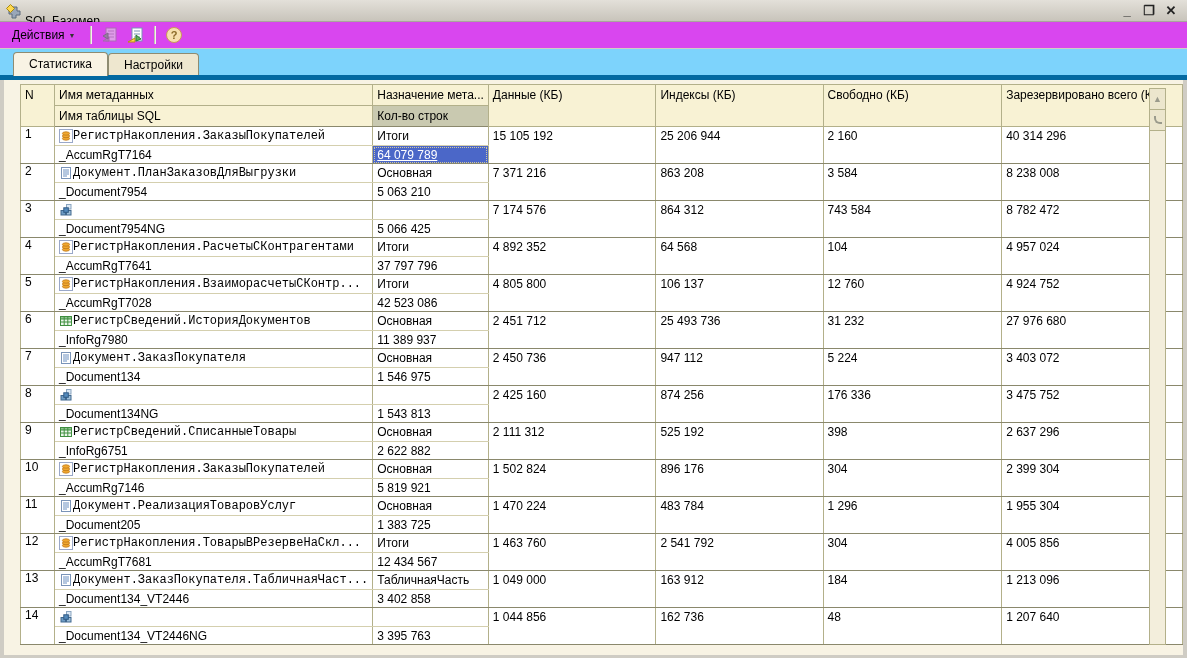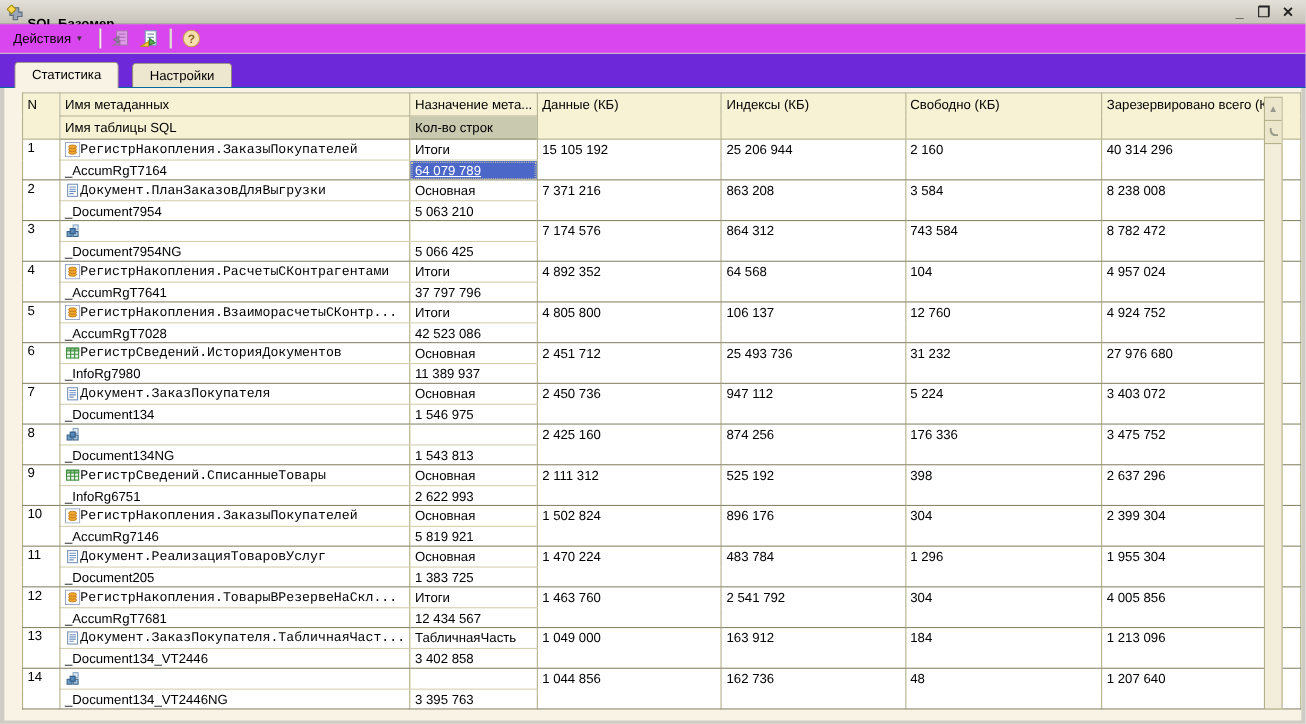--- a/index.html
+++ b/index.html
@@ -8,39 +8,39 @@
     background:#cfccc4;font-family:"Liberation Sans",sans-serif;font-size:12px;color:#000;
     -webkit-font-smoothing:none;
   }
   
   .titlebar{
     position:absolute;top:0;left:0;right:0;height:22px;
     background:linear-gradient(#e3e0d9,#c8c4bb);
     border-bottom:1px solid #aaa69c;
     display:flex;align-items:center;padding:0 6px;gap:5px;box-sizing:border-box;
   }
-  .titlebar .title{font-weight:bold;font-size:12px;margin-top:20px;}
+  .titlebar .title{font-weight:normal;font-size:12px;margin-top:20px;}
   .tb-buttons{margin-left:auto;display:flex;gap:2px;}
   .tb-btn{width:20px;height:18px;display:flex;align-items:center;justify-content:center;
     color:#222;font-size:13px;font-weight:bold;cursor:default;}
   
   .toolbar{
     position:absolute;top:22px;left:0;right:0;height:27px;
     background:#d946ef;border-bottom:1px solid #d2cec2;
     display:flex;align-items:center;padding:0 5px;gap:4px;box-sizing:border-box;
   }
   .tool-btn{display:flex;align-items:center;gap:4px;padding:2px 6px;border:1px solid transparent;}
   .tool-btn .arrow{font-size:7px;color:#333;}
   .tool-sep{width:1px;height:18px;background:#c2beb2;border-right:1px solid #f5f3ec;margin:0 3px;}
   .tool-icon{width:22px;height:22px;display:flex;align-items:center;justify-content:center;}
   
   .tabstrip{
-    position:absolute;top:49px;left:0;right:0;height:31px;background:#6d28d9;
-    display:flex;align-items:flex-end;padding:0 0 0 13px;gap:12px;box-sizing:border-box;
-    border-bottom:1px solid #0369a1;
+    position:absolute;top:49px;left:0;right:0;height:31px;background:#7dd3fc;
+    display:flex;align-items:flex-end;padding:0 0 0 13px;gap:0;box-sizing:border-box;
+    border-bottom:5px solid #0369a1;
   }
   .tab{
     border:1px solid #8e8c72;border-bottom:none;border-radius:4px 4px 0 0;
     padding:4px 15px 3px 15px;background:#eee7cf;position:relative;white-space:nowrap;
   }
   .tab.active{background:#f8f3e4;margin-bottom:-1px;padding-bottom:5px;z-index:2;}
   
   .panel{
     position:absolute;top:80px;left:4px;right:4px;bottom:3px;
     background:#f8f3e4;overflow:hidden;
@@ -385,21 +385,21 @@
       </span>
     </td>
     <td class="sub c-purpose">Основная</td>
     <td class="span2 num c-data" rowspan="2">2 111 312</td>
     <td class="span2 num c-idx" rowspan="2">525 192</td>
     <td class="span2 num c-free" rowspan="2">398</td>
     <td class="span2 num c-res" rowspan="2">2 637 296</td>
   </tr>
   <tr class="line2">
     <td class="c-sql">_InfoRg6751</td>
-    <td class="num c-count">2 622 993</td>
+    <td class="num c-count">2 622 882</td>
   </tr>
 
   <tr class="line1">
     <td class="c-n" rowspan="2">10</td>
     <td class="sub">
       <span class="metaflex">
         <span class="c-icon icon"><svg width="14" height="14" viewBox="0 0 14 14">
                     <rect x="0.5" y="0.5" width="13" height="13" fill="#fff" stroke="#9aa8c8"></rect>
                     <g fill="#f0a830" stroke="#c07818" stroke-width="0.8">
                       <ellipse cx="7" cy="9.5" rx="3.6" ry="1.7"></ellipse>

